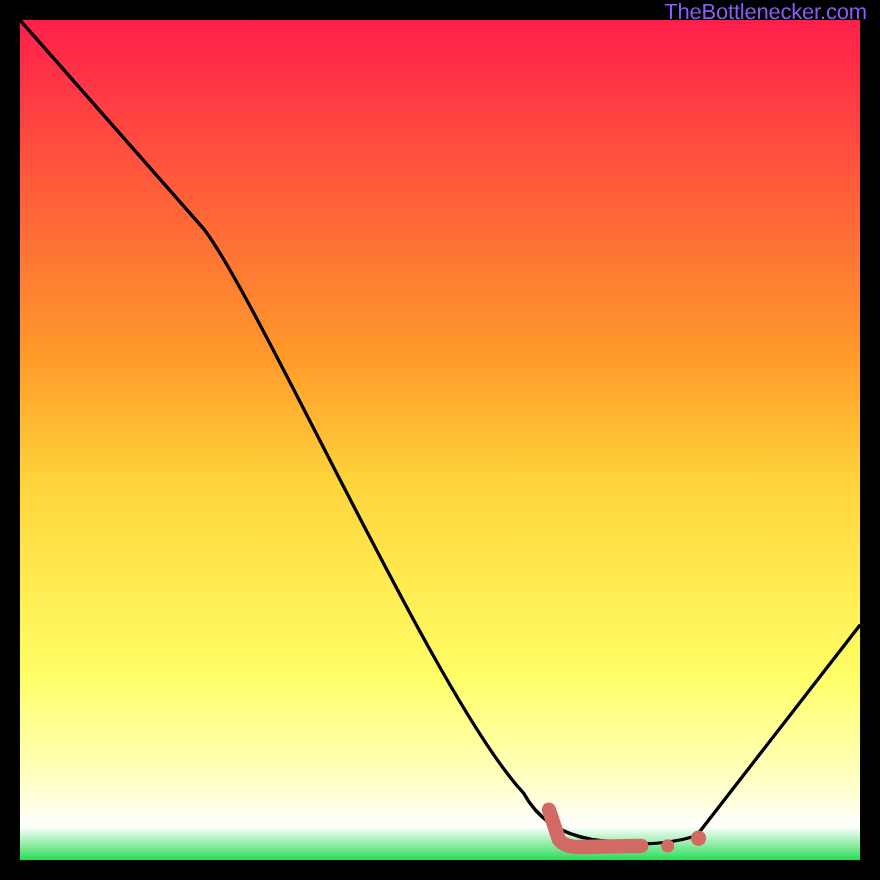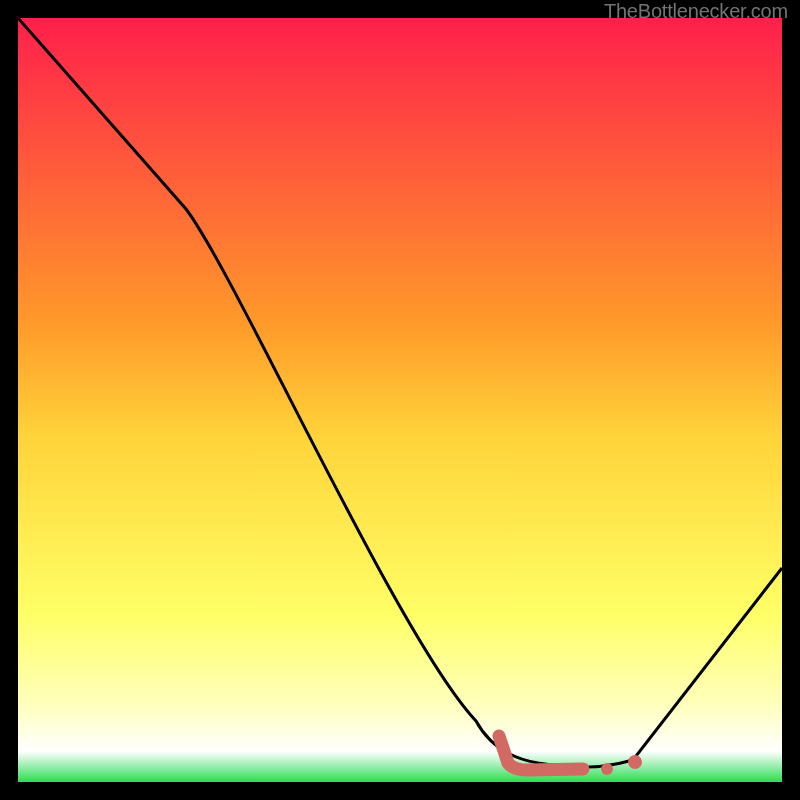--- a/index.html
+++ b/index.html
@@ -22,21 +22,21 @@
   .plot {
     position: absolute;
     left: 0; top: 0;
     width: 764px;
     height: 764px;
   }
   .watermark {
     position: absolute;
     right: 12px;
     top: 0px;
-    color: #737373;
+    color: #8b5cf6;
     font-size: 20px;
     font-weight: 500;
     letter-spacing: -0.2px;
   }
   svg { display:block; }
 </style>
 </head>
 <body>
 
 <div class="watermark">TheBottlenecker.com</div>

